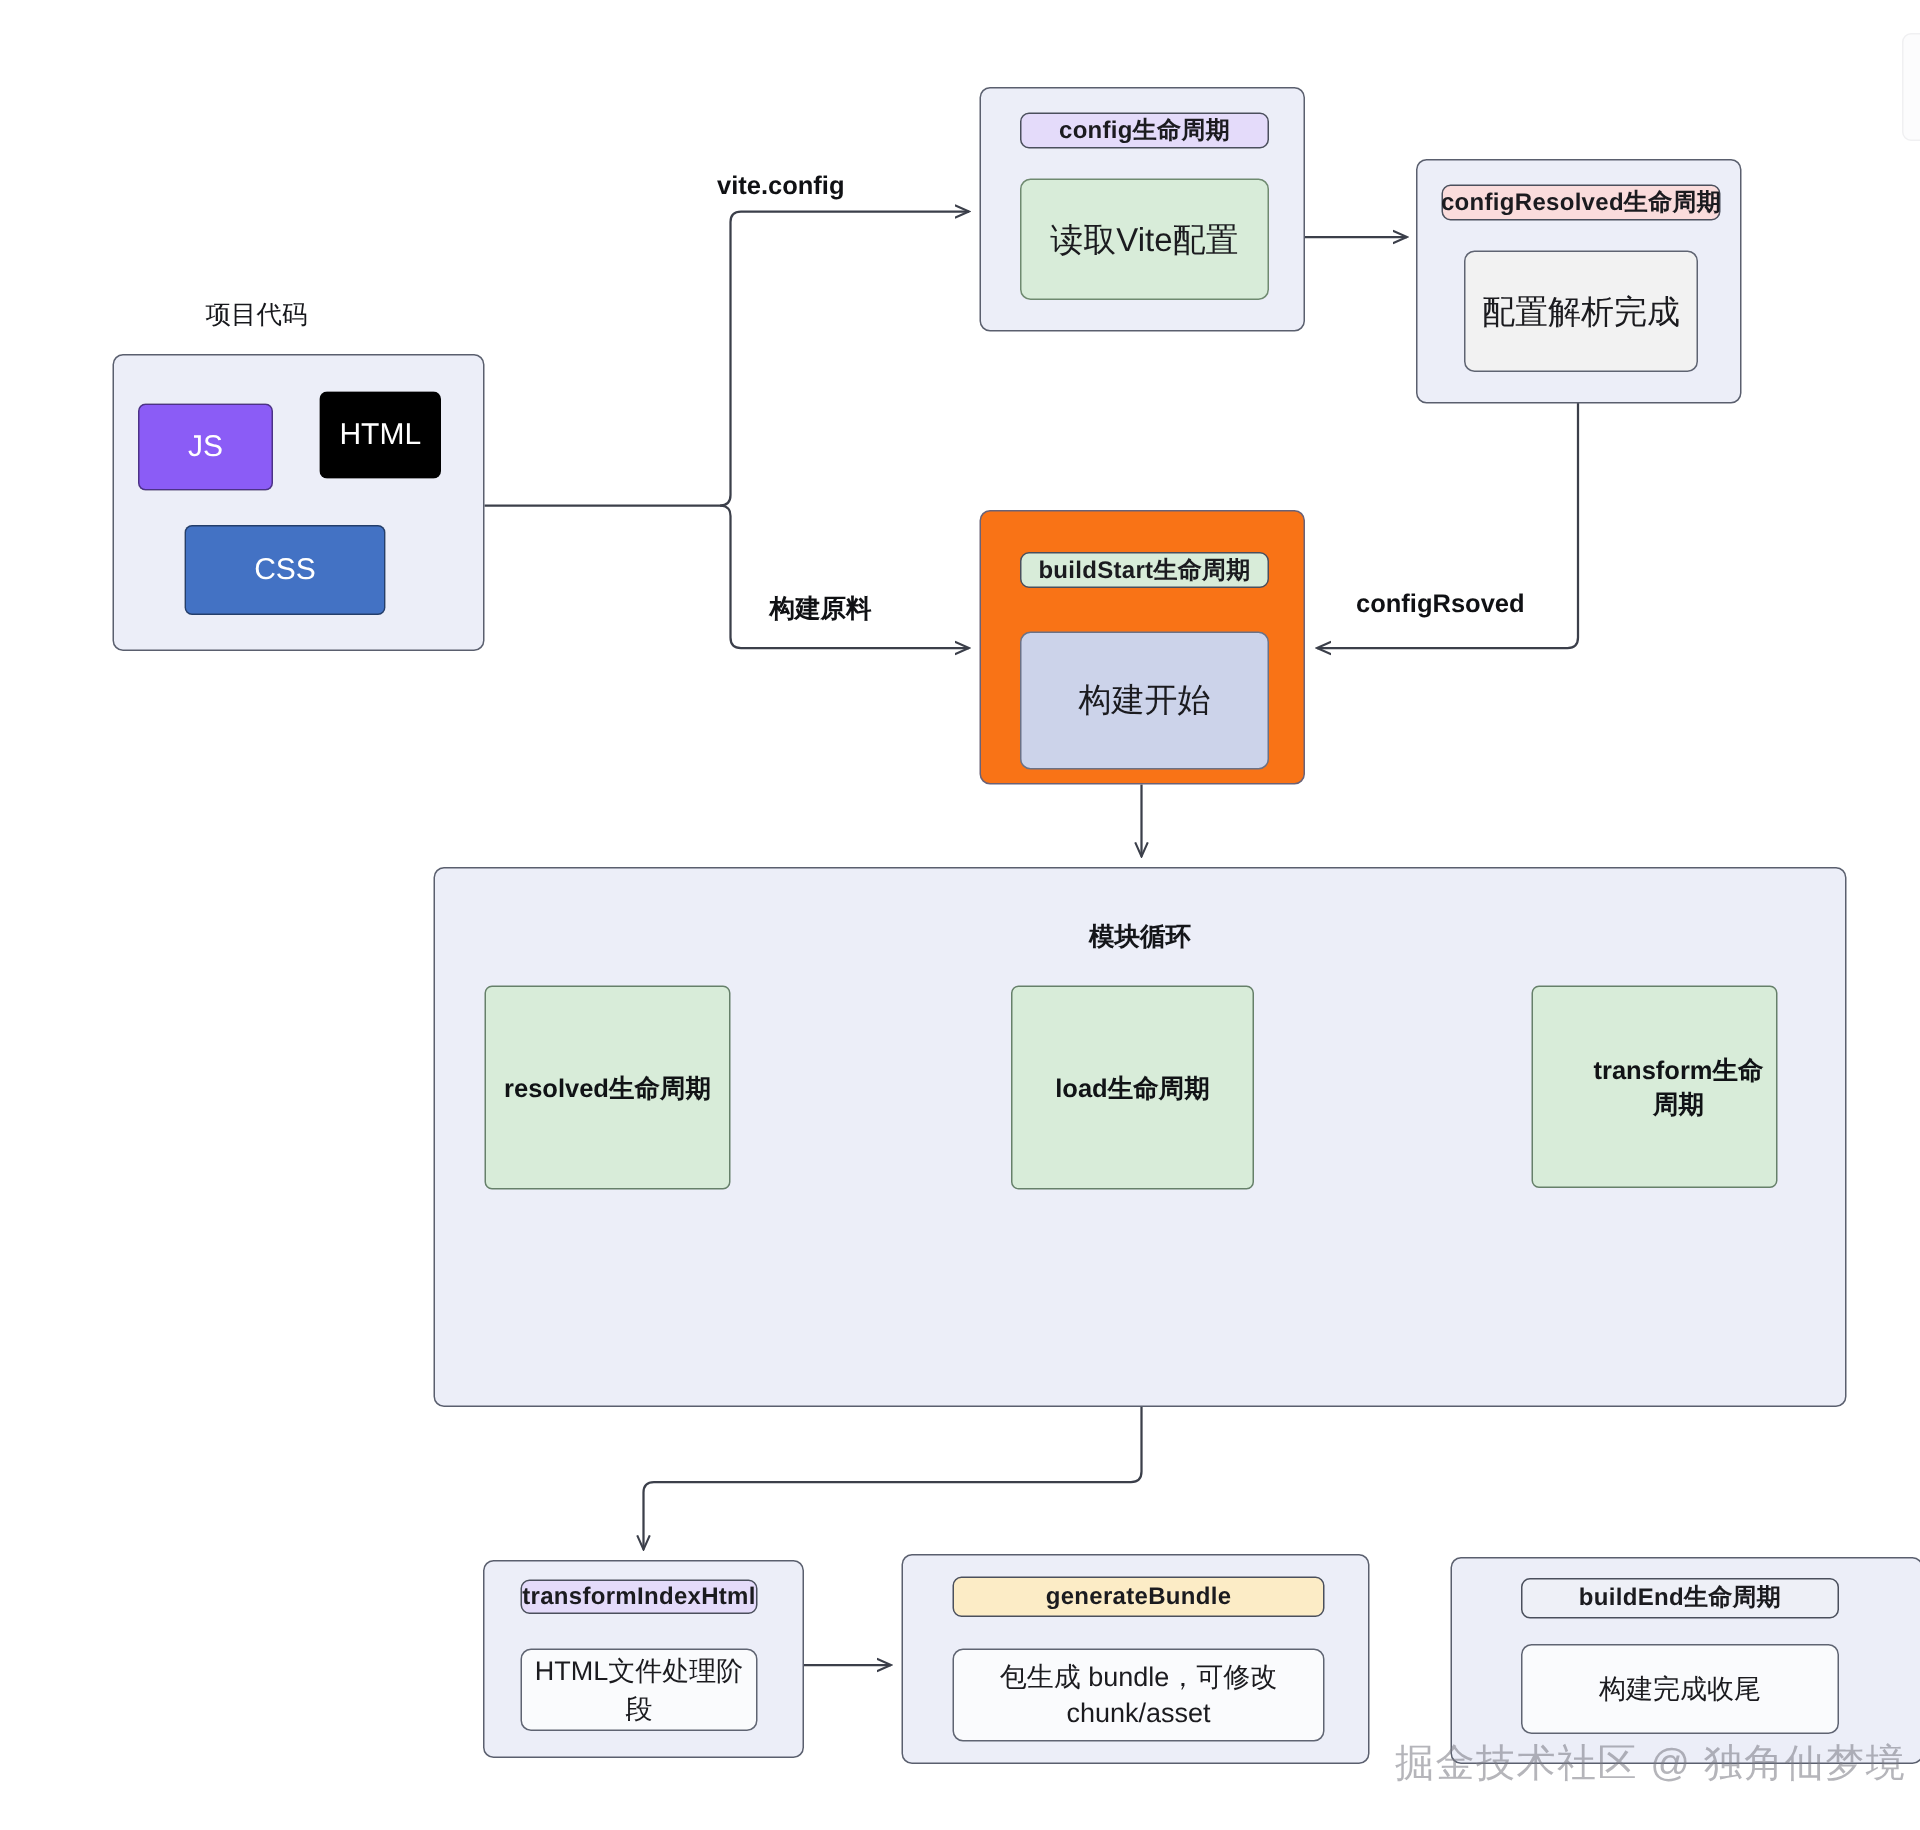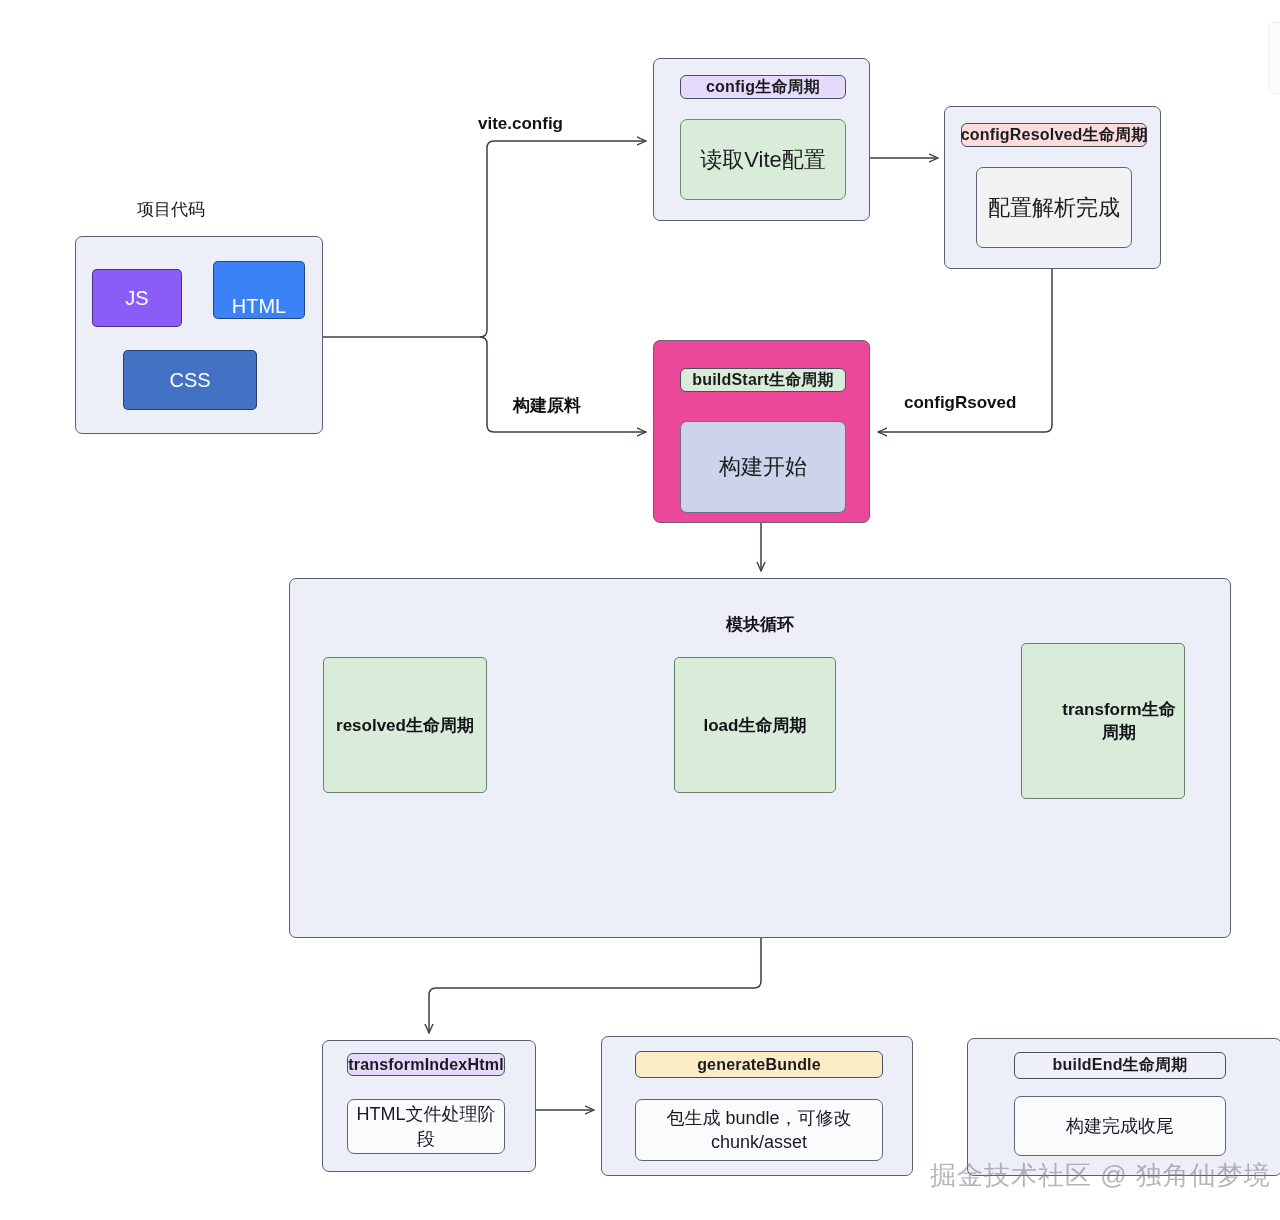--- a/index.html
+++ b/index.html
@@ -30,21 +30,21 @@
     position: absolute;
     box-sizing: border-box;
   }
   
   .group-box {
     background: #eceef8;
     border: 1.6px solid #5a5f6e;
     border-radius: 7px;
   }
   .group-box.purple {
-    background: #ec4899;
+    background: #f97316;
     border-color: #6a6277;
   }
   .group-box.plain {
     background: #eceef8;
   }
   
   .pill {
     position: absolute;
     box-sizing: border-box;
     border: 1.4px solid #4a4f5c;
@@ -183,21 +183,21 @@
       <path d="M 536 1110 L 594 1110" marker-end="url(#arrow)"></path>
     </g>
   </svg>
 
   <div class="caption" style="left:137px; top:198px;">项目代码</div>
 
   <div class="node group-box plain" style="left:75px; top:236px; width:248px; height:198px;">
     <div class="tile" style="left:16px; top:32px; width:90px; height:58px; background:#8b5cf6;">
       <span>JS</span>
     </div>
-    <div class="tile" style="left:137px; top:24px; width:92px; height:58px; background:#3b82f6;align-items:flex-end;">
+    <div class="tile" style="left:137px; top:24px; width:81px; height:58px; background:#000000;">
       <span>HTML</span>
     </div>
     <div class="tile" style="left:47px; top:113px; width:134px; height:60px; background:#4372c4;">
       <span>CSS</span>
     </div>
   </div>
 
   <div class="node group-box" style="left:653px; top:58px; width:217px; height:163px;">
     <div class="pill lavender" style="left:26px; top:16px; width:166px; height:24px;">config生命周期</div>
     <div class="body-box green" style="left:26px; top:60px; width:166px; height:81px;">读取Vite配置</div>
@@ -214,21 +214,21 @@
   </div>
 
   <div class="node group-box" style="left:289px; top:578px; width:942px; height:360px;">
     <div class="group-title" style="left:50%; top:34px; transform:translateX(-50%);">模块循环</div>
     <div class="cycle-card" style="left:33px; top:78px; width:164px; height:136px;">
       <span>resolved生命周期</span>
     </div>
     <div class="cycle-card" style="left:384px; top:78px; width:162px; height:136px;">
       <span>load生命周期</span>
     </div>
-    <div class="cycle-card" style="left:731px; top:64px; width:164px; height:156px;padding-left:32px;">
+    <div class="cycle-card" style="left:731px; top:78px; width:164px; height:135px;padding-left:32px;">
       <span>transform生命周期</span>
     </div>
   </div>
 
   <div class="node group-box" style="left:322px; top:1040px; width:214px; height:132px;">
     <div class="pill lavender" style="left:24px; top:12px; width:158px; height:23px;">transformIndexHtml</div>
     <div class="body-box white" style="left:24px; top:58px; width:158px; height:55px; font-size:18px;">HTML文件处理阶段</div>
   </div>
 
   <div class="node group-box" style="left:601px; top:1036px; width:312px; height:140px;">

